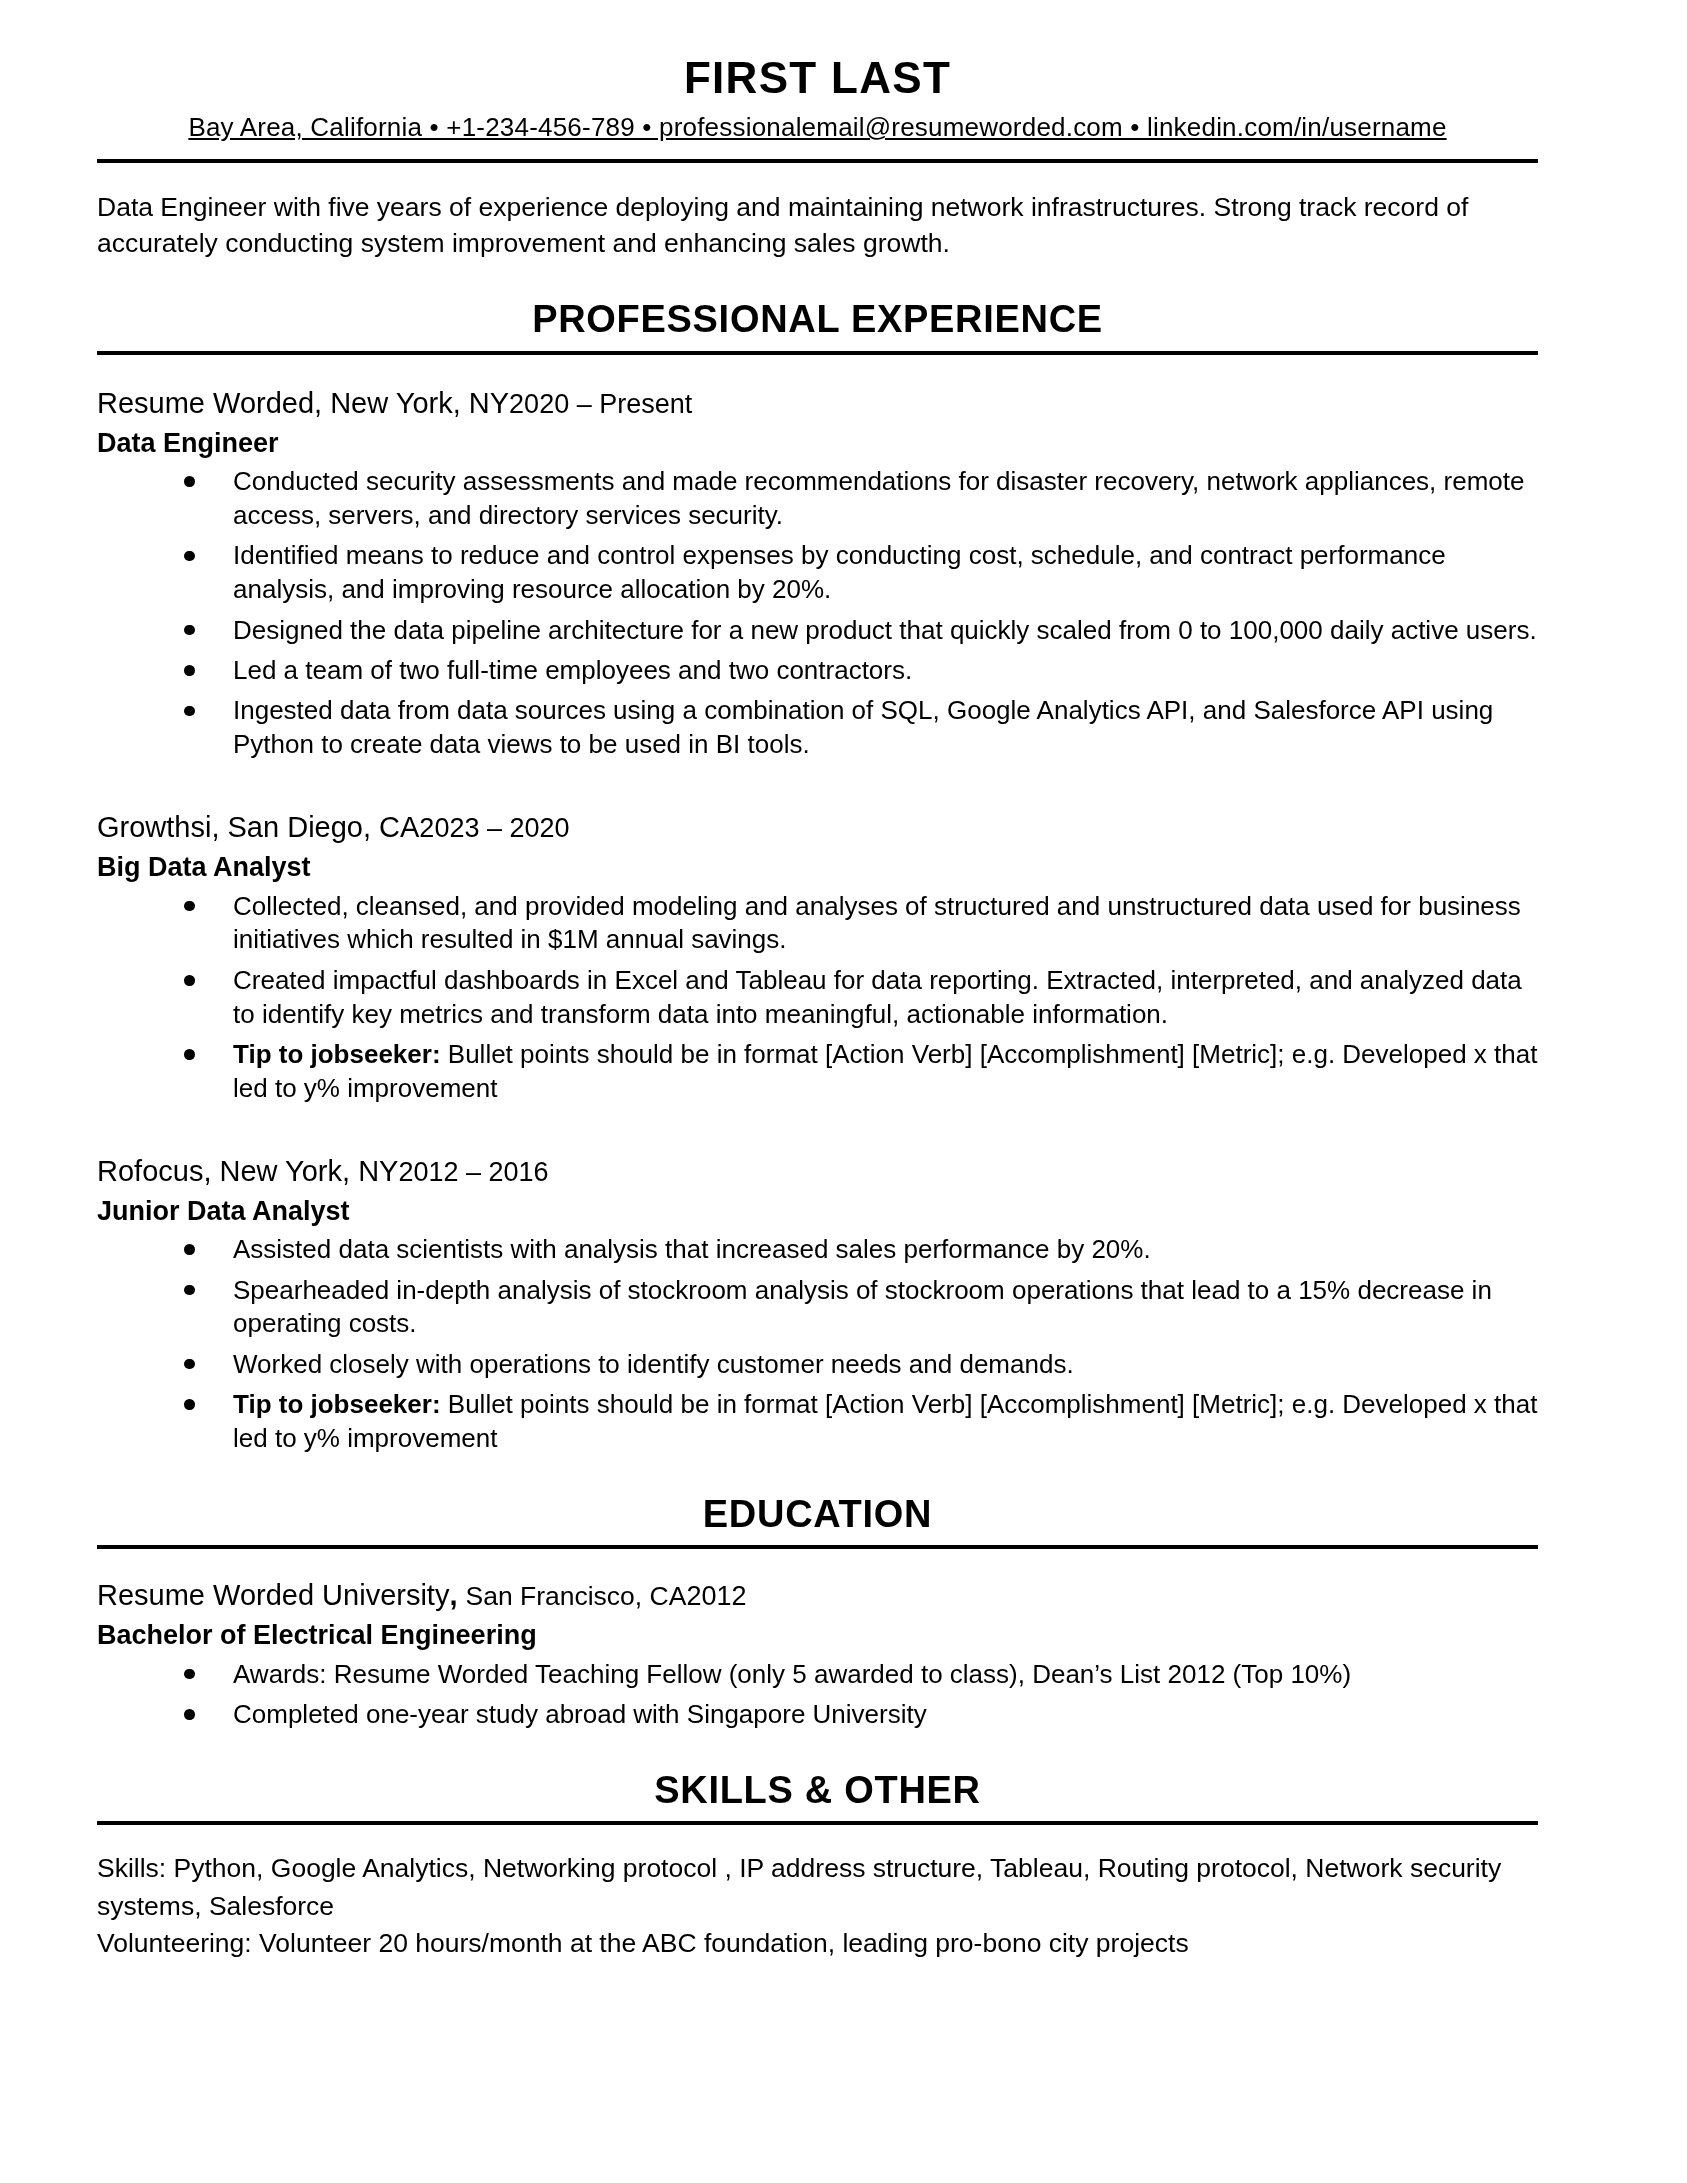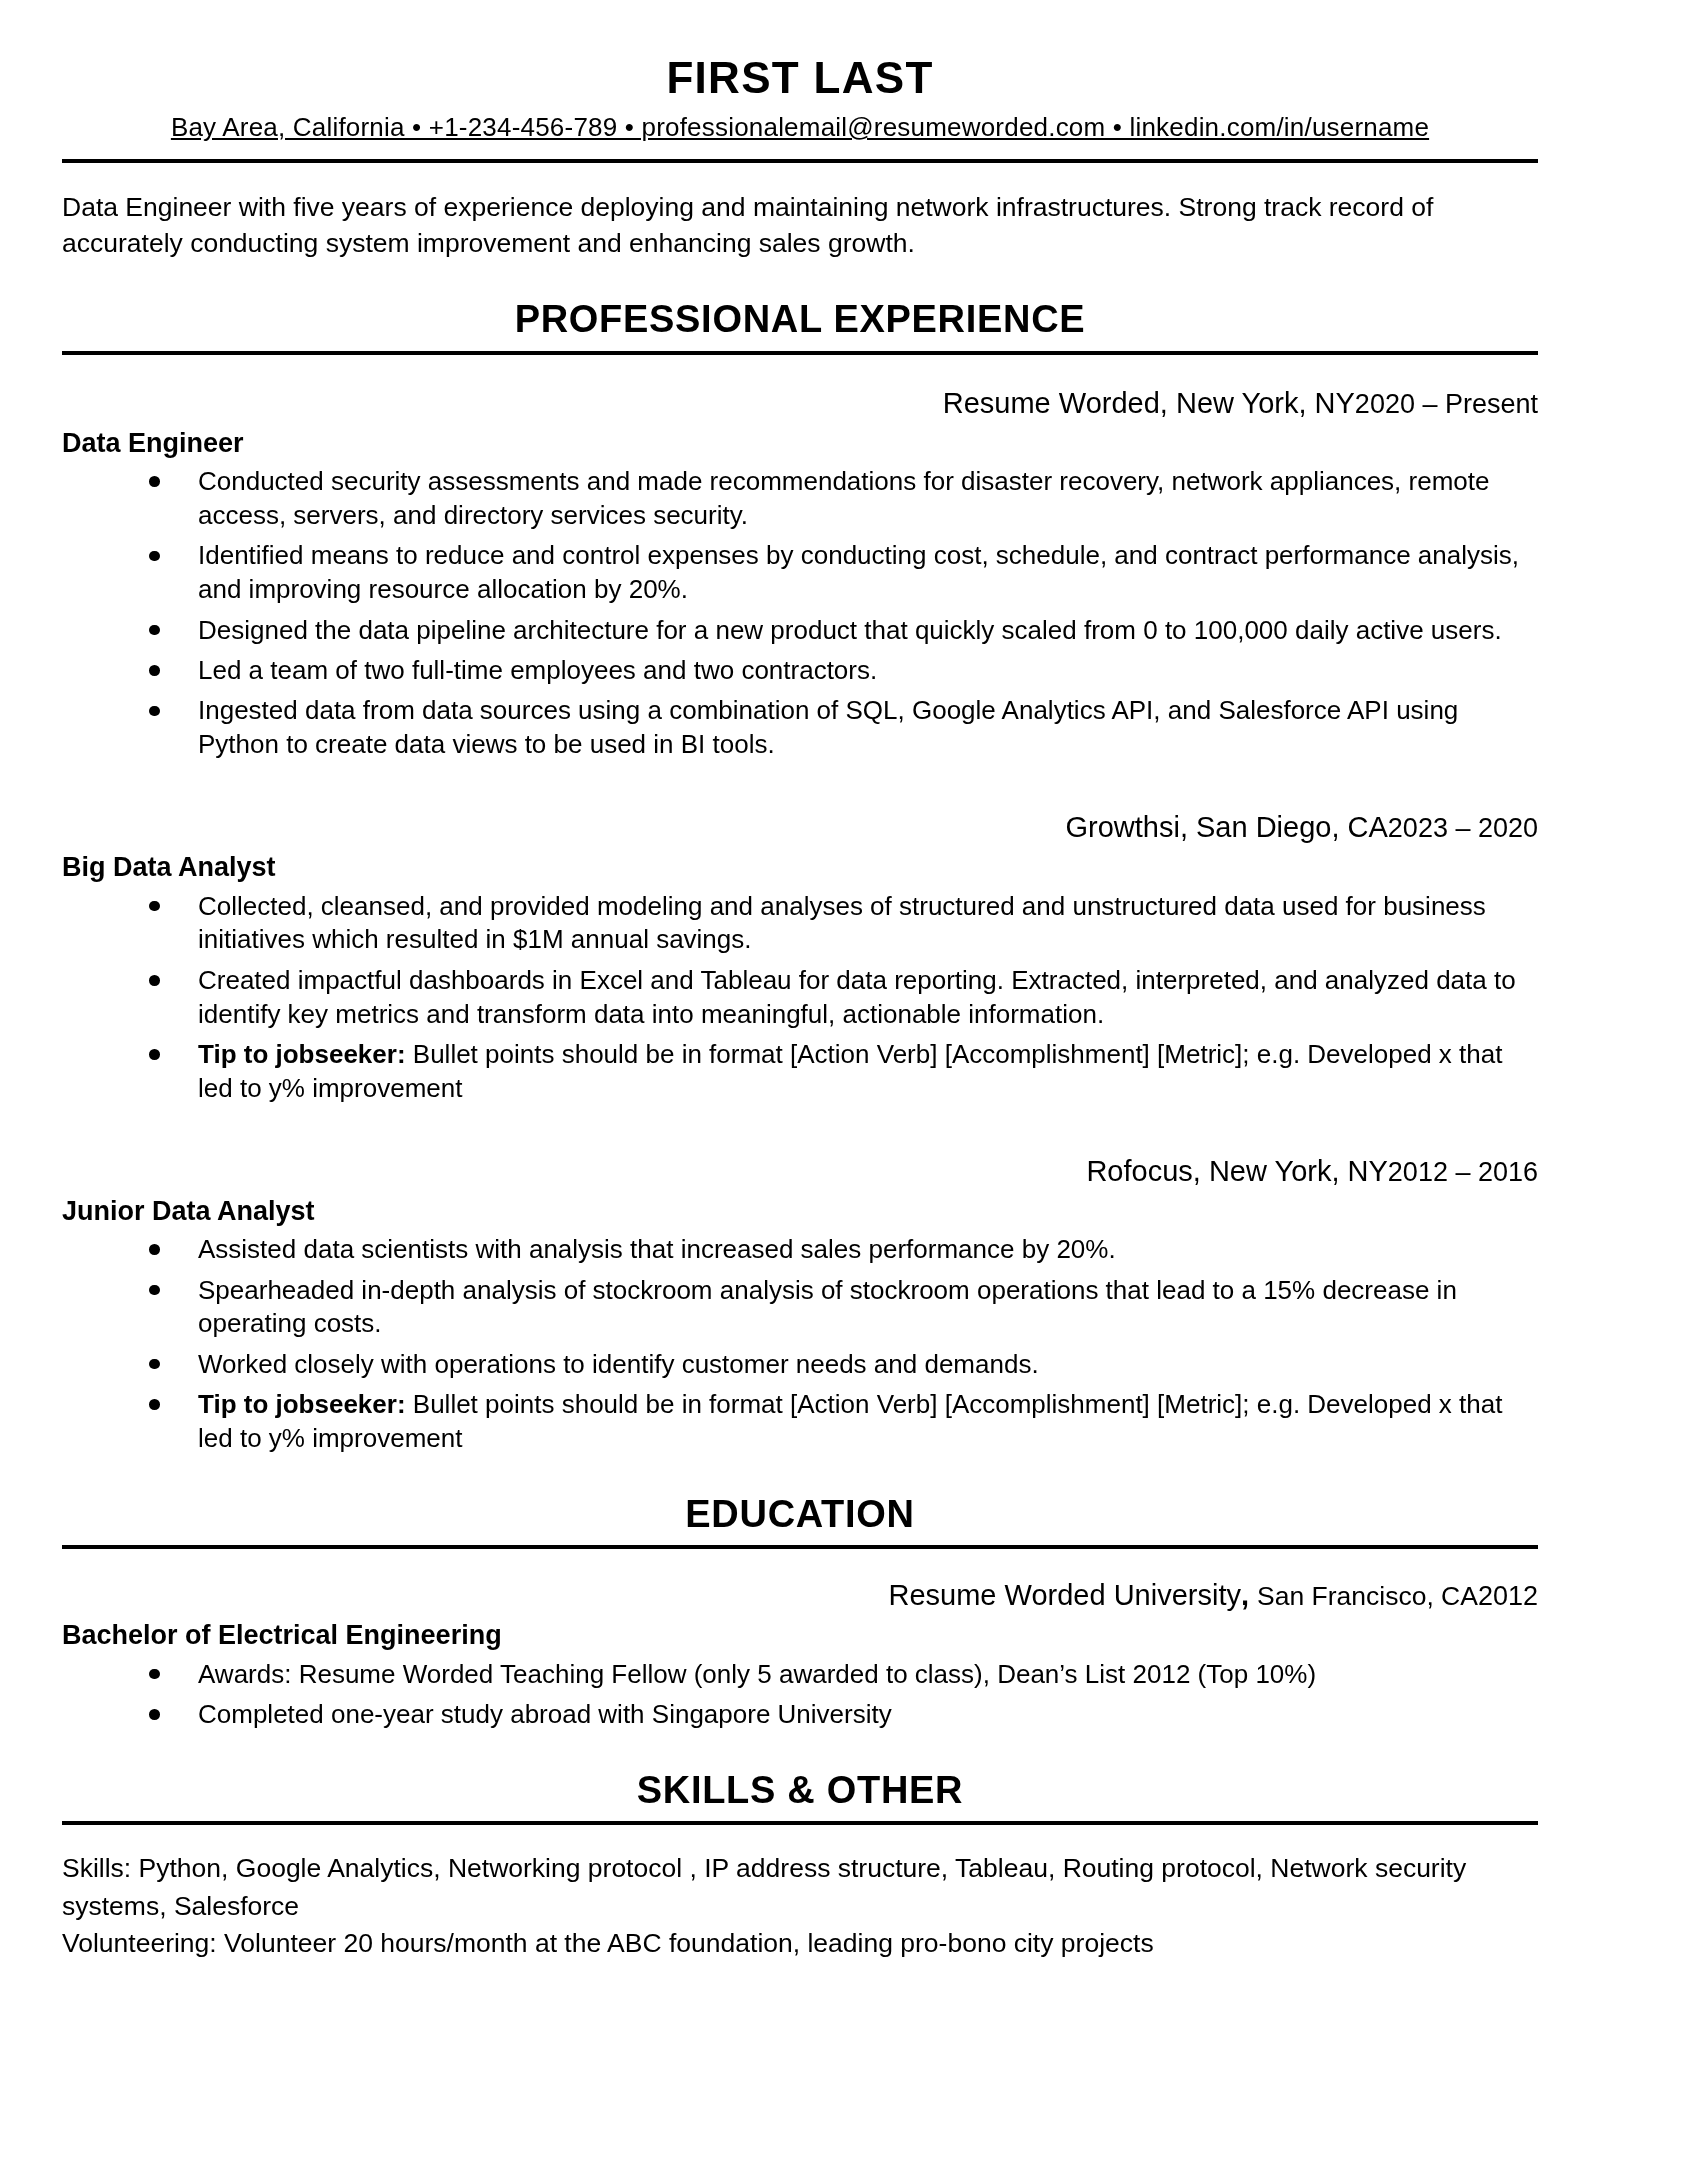--- a/index.html
+++ b/index.html
@@ -4,21 +4,21 @@
 <style>
   * { margin:0; padding:0; box-sizing:border-box; }
   html, body { background:#ffffff; }
   body {
     width:1687px; height:2183px;
     font-family:"Liberation Sans", sans-serif;
     color:#000;
   }
   .page {
     width:1687px; height:2183px;
-    padding:53px 149px 0 62px;
+    padding:53px 149px 0 97px;
     overflow:hidden;
     background:#fff;
   }
 
   
   .name {
     font-size:44px; font-weight:700; text-align:center;
     letter-spacing:1.3px;
   }
   .contact {
@@ -39,21 +39,21 @@
   .section-title {
     font-size:38px; font-weight:700; text-align:center;
     letter-spacing:0.7px; margin-top:37px;
   }
   .section-title + .rule { margin-top:9.3px; }
 
   
   .job { margin-top:32px; }
   .job.gap { margin-top:49px; }
   .row {
-    display:flex; justify-content:flex-end; align-items:baseline;
+    display:flex; justify-content:flex-start; align-items:baseline;
   }
   .company { font-size:29px; }
   .dates { font-size:27px; }
   .role { font-size:27px; font-weight:700; margin-top:8px; }
 
   ul.bullets { list-style:none; margin-top:5.3px; padding-left:136px; }
   ul.bullets li {
     font-size:26px; line-height:1.3; margin-top:6.6px; position:relative;
   }
   ul.bullets li::before {

